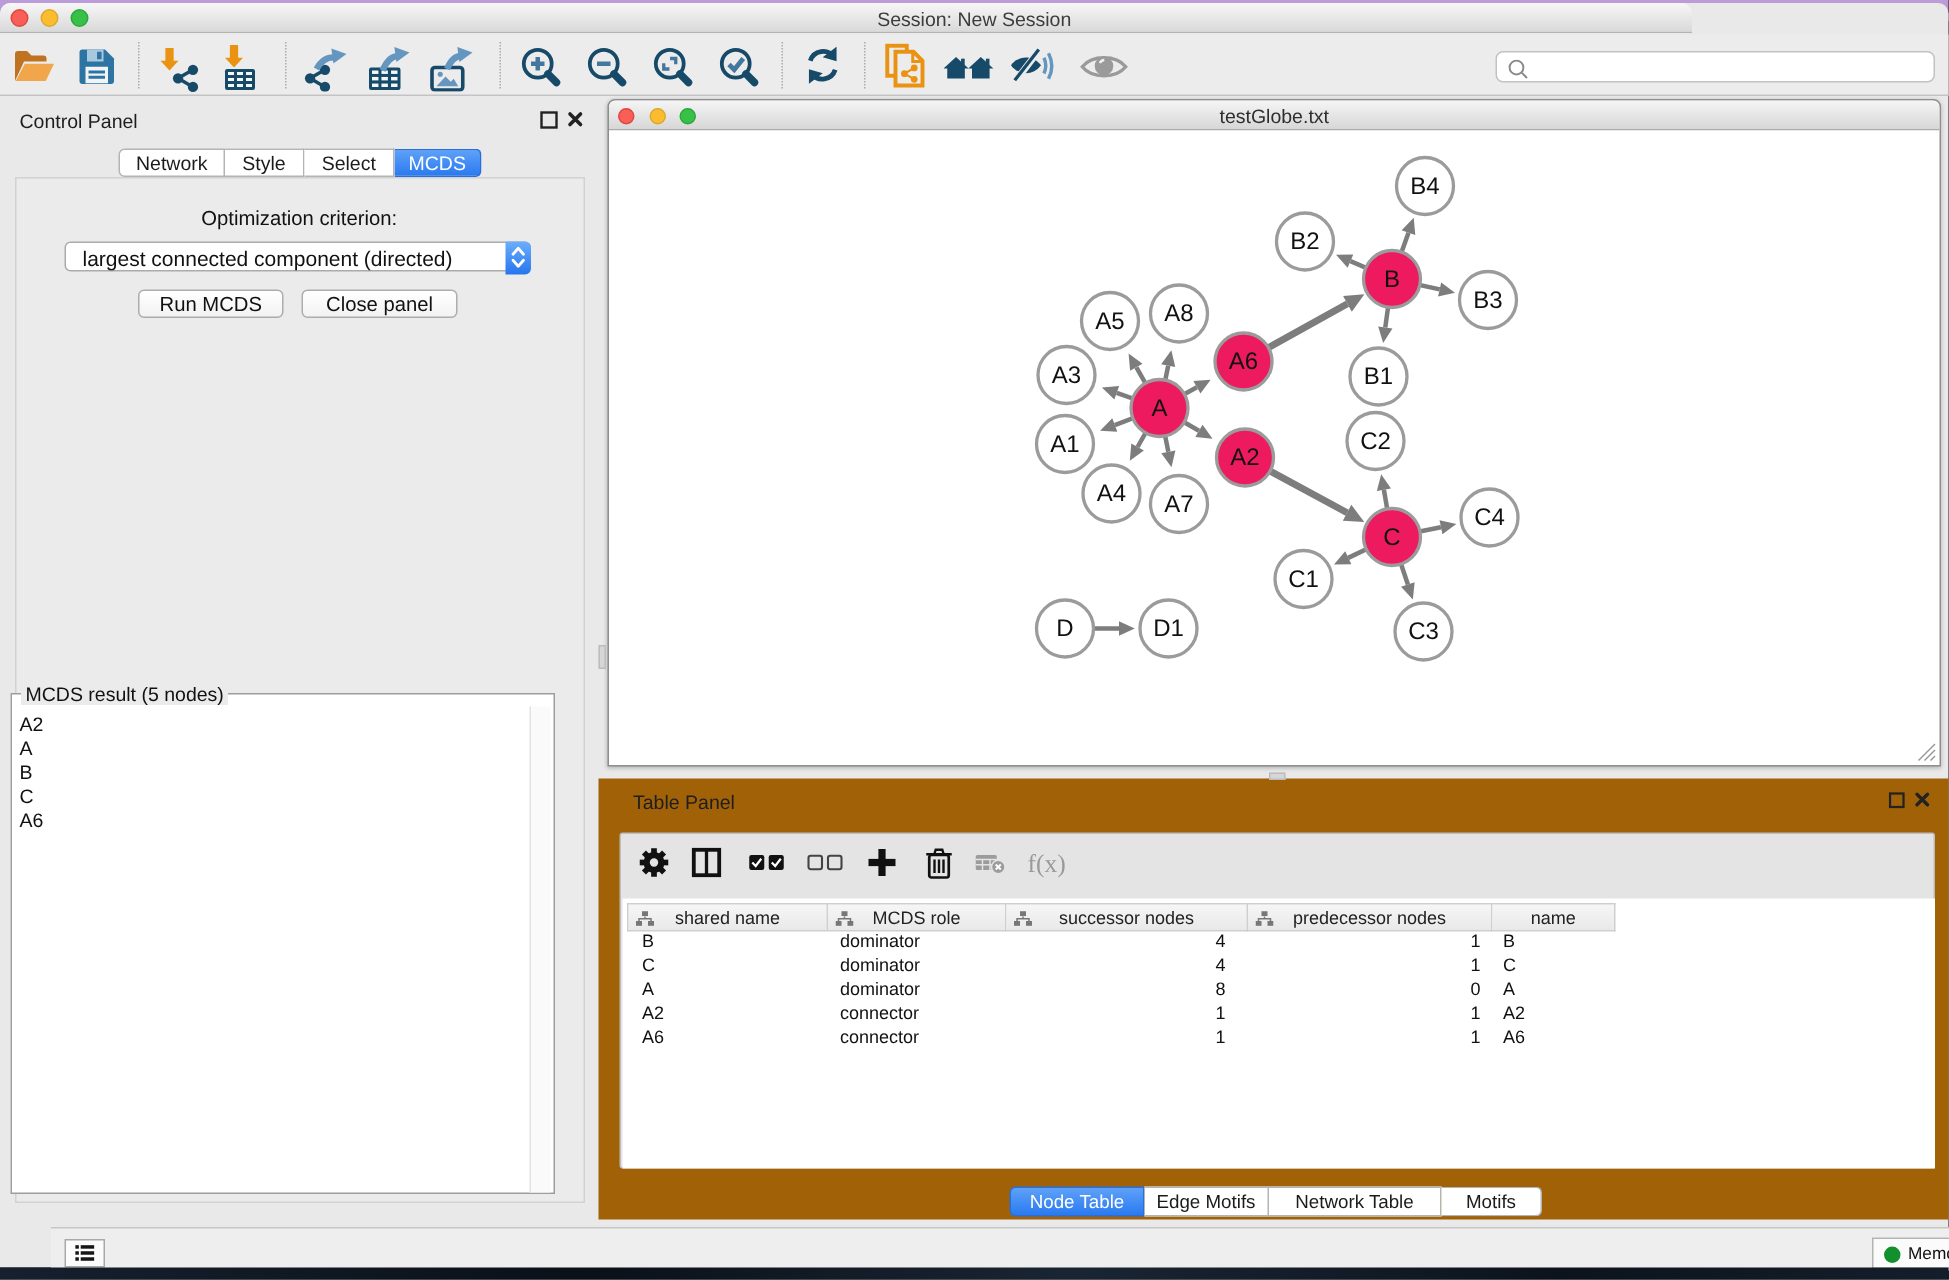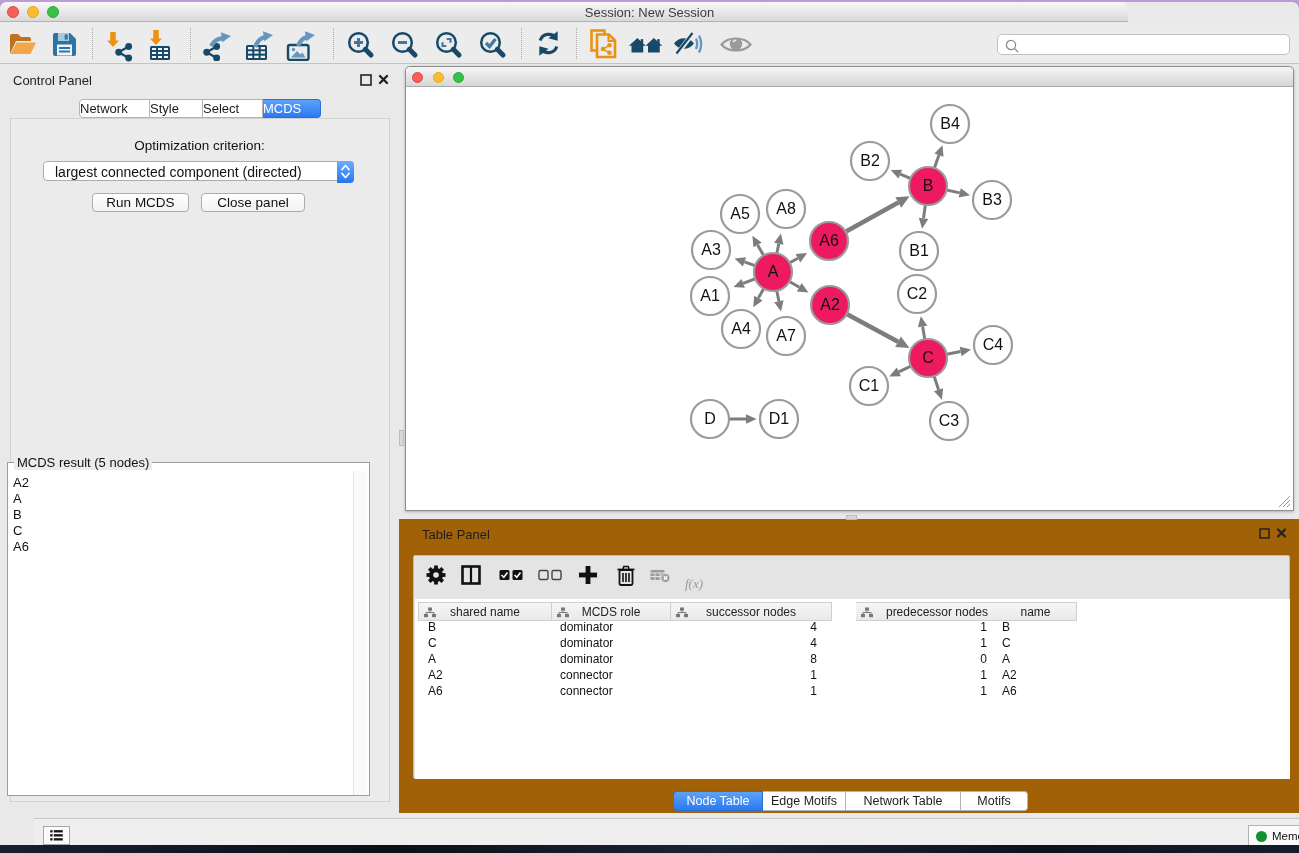--- a/index.html
+++ b/index.html
@@ -19,21 +19,21 @@
 .tsep { position:absolute; top:5px; height:31px; width:0; border-left:1px dotted #a9a9a9; }
 .ticon { position:absolute; top:3px; }
 #searchbox { position:absolute; left:997px; top:11px; width:293px; height:21px; background:#fff; border:1px solid #c2c2c2; border-radius:5px; }
 #searchbox svg { position:absolute; left:6px; top:3px; }
 
 
 #cpanel { position:absolute; top:62px; left:0; width:399px; height:749px; background:#e9e9e9; }
 #cp-title { position:absolute; top:9px; left:13px; font-size:13px; color:#1e1e1e; }
 .winbtns { position:absolute; top:10px; }
 #cp-tabs { position:absolute; top:35px; left:79px; height:19px; display:flex; }
-.tab { height:19px; line-height:18px; font-size:13px; color:#1b1b1b; background:#fff; border:1px solid #b4b4b4; border-left:none; box-sizing:border-box; }
+.tab { height:19px; line-height:18px; font-size:13px; color:#1b1b1b; background:#fff; border:1px solid #b4b4b4; border-left:none; text-align:center; box-sizing:border-box; }
 .tab.first { border-left:1px solid #b4b4b4; border-radius:4px 0 0 4px; }
 .tab.last { border-radius:0 4px 4px 0; }
 .tab.sel { background:linear-gradient(#5ea1f8,#2a7af0); color:#fff; border-color:#2a6fd8; }
 #cp-inner { position:absolute; top:54px; left:10px; width:380px; height:684px; background:#ebebeb; border:1px solid #d2d2d2; }
 #opt-label { position:absolute; top:74px; left:0; width:100%; text-align:center; font-size:13.5px; color:#111; }
 #cp-select { position:absolute; top:97px; left:43px; width:311px; height:20px; background:#fff; border:1px solid #ababab; border-radius:4px; }
 #cp-select .txt { position:absolute; left:11px; top:1.5px; font-size:14px; color:#111; }
 #cp-select .spin { position:absolute; right:-1px; top:-1px; width:17px; height:22px; border-radius:0 4px 4px 0;
   background:linear-gradient(#6caefc,#2575ee); }
 .btn { position:absolute; height:19px; background:linear-gradient(#ffffff,#f2f2f2); border:1px solid #adadad; border-radius:4px; font-size:13.5px; color:#111; text-align:center; line-height:18px; }
@@ -263,20 +263,21 @@
         <div id="mcds-list">A2<br>A<br>B<br>C<br>A6</div>
         <div id="mcds-scroll"></div>
       </div>
     </div>
 
     <div id="netwin">
       <div id="net-titlebar">
         <div class="tl t1"></div>
           <div class="tl t2"></div>
           <div class="tl t3"></div>
+        <div id="net-title">testGlobe.txt</div>
       </div>
       <svg id="graph" width="887" height="423" viewBox="0 0 887 423">
           <g stroke="#7d7d7d">
             <line x1="367.0" y1="184.0" x2="351.6" y2="156.9" stroke-width="3.0"></line>
             <line x1="367.0" y1="184.0" x2="372.8" y2="155.8" stroke-width="3.0"></line>
             <line x1="367.0" y1="184.0" x2="338.5" y2="173.9" stroke-width="3.0"></line>
             <line x1="367.0" y1="184.0" x2="337.2" y2="195.4" stroke-width="3.0"></line>
             <line x1="367.0" y1="184.0" x2="352.4" y2="210.0" stroke-width="3.0"></line>
             <line x1="367.0" y1="184.0" x2="372.9" y2="213.2" stroke-width="3.0"></line>
             <line x1="367.0" y1="184.0" x2="391.9" y2="170.2" stroke-width="3.0"></line>
@@ -414,21 +415,21 @@
             </svg>
             <svg style="position:absolute;left:236px;top:11px" width="21" height="16" viewBox="0 0 21 16">
               <rect x="0.5" y="3" width="14" height="10" rx="1" fill="#9c9c9c"></rect>
               <line x1="0.5" y1="6" x2="14.5" y2="6" stroke="#e4e4e4" stroke-width="1"></line>
               <line x1="5" y1="6" x2="5" y2="13" stroke="#e4e4e4" stroke-width="1"></line>
               <line x1="10" y1="6" x2="10" y2="13" stroke="#e4e4e4" stroke-width="1"></line>
               <line x1="0.5" y1="9.5" x2="14.5" y2="9.5" stroke="#e4e4e4" stroke-width="1"></line>
               <circle cx="15.5" cy="11" r="4.5" fill="#9c9c9c" stroke="#e4e4e4" stroke-width="1"></circle>
               <path d="M13.8 9.3 L17.2 12.7 M17.2 9.3 L13.8 12.7" stroke="#fff" stroke-width="1.3"></path>
             </svg>
-            <div style="position:absolute;left:271px;top:20px;font-family:'Liberation Serif',serif;font-style:italic;font-size:13px;color:#9a9a9a;">f(x)</div>
+            <div style="position:absolute;left:271px;top:10px;font-family:'Liberation Serif',serif;font-size:17px;color:#9a9a9a;">f(x)</div>
           </div>
         <div id="tp-table">
             <div class="thdr first" style="left:3px;width:134px"><svg width="12" height="11" viewBox="0 0 12 11" style="position:absolute;left:5px;top:4px">
                 <g fill="#777">
                   <rect x="4" y="0.5" width="4" height="3.2"></rect>
                   <rect x="0" y="7" width="4" height="3.2"></rect>
                   <rect x="8" y="7" width="4" height="3.2"></rect>
                   <path d="M6 4 L6 5.5 M2 7 L2 5.5 L10 5.5 L10 7" stroke="#777" fill="none" stroke-width="1"></path>
                 </g>
               </svg>shared name</div>
@@ -441,21 +442,21 @@
                 </g>
               </svg>MCDS role</div>
             <div class="thdr" style="left:256px;width:161px"><svg width="12" height="11" viewBox="0 0 12 11" style="position:absolute;left:5px;top:4px">
                 <g fill="#777">
                   <rect x="4" y="0.5" width="4" height="3.2"></rect>
                   <rect x="0" y="7" width="4" height="3.2"></rect>
                   <rect x="8" y="7" width="4" height="3.2"></rect>
                   <path d="M6 4 L6 5.5 M2 7 L2 5.5 L10 5.5 L10 7" stroke="#777" fill="none" stroke-width="1"></path>
                 </g>
               </svg>successor nodes</div>
-            <div class="thdr" style="left:441px;width:163px"><svg width="12" height="11" viewBox="0 0 12 11" style="position:absolute;left:5px;top:4px">
+            <div class="thdr" style="left:417px;width:163px"><svg width="12" height="11" viewBox="0 0 12 11" style="position:absolute;left:5px;top:4px">
                 <g fill="#777">
                   <rect x="4" y="0.5" width="4" height="3.2"></rect>
                   <rect x="0" y="7" width="4" height="3.2"></rect>
                   <rect x="8" y="7" width="4" height="3.2"></rect>
                   <path d="M6 4 L6 5.5 M2 7 L2 5.5 L10 5.5 L10 7" stroke="#777" fill="none" stroke-width="1"></path>
                 </g>
               </svg>predecessor nodes</div>
             <div class="thdr" style="left:580px;width:82px">name</div>
             <div class="trow" style="left:13px;top:20.5px">B</div>
             <div class="trow" style="left:145px;top:20.5px">dominator</div>

